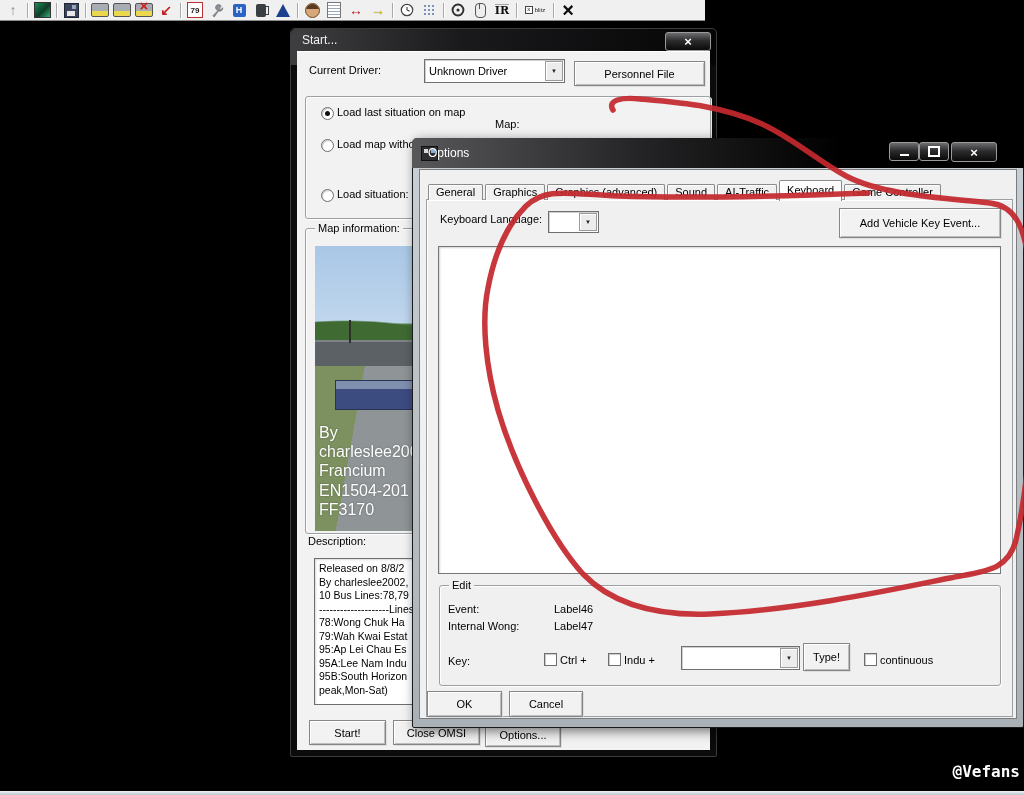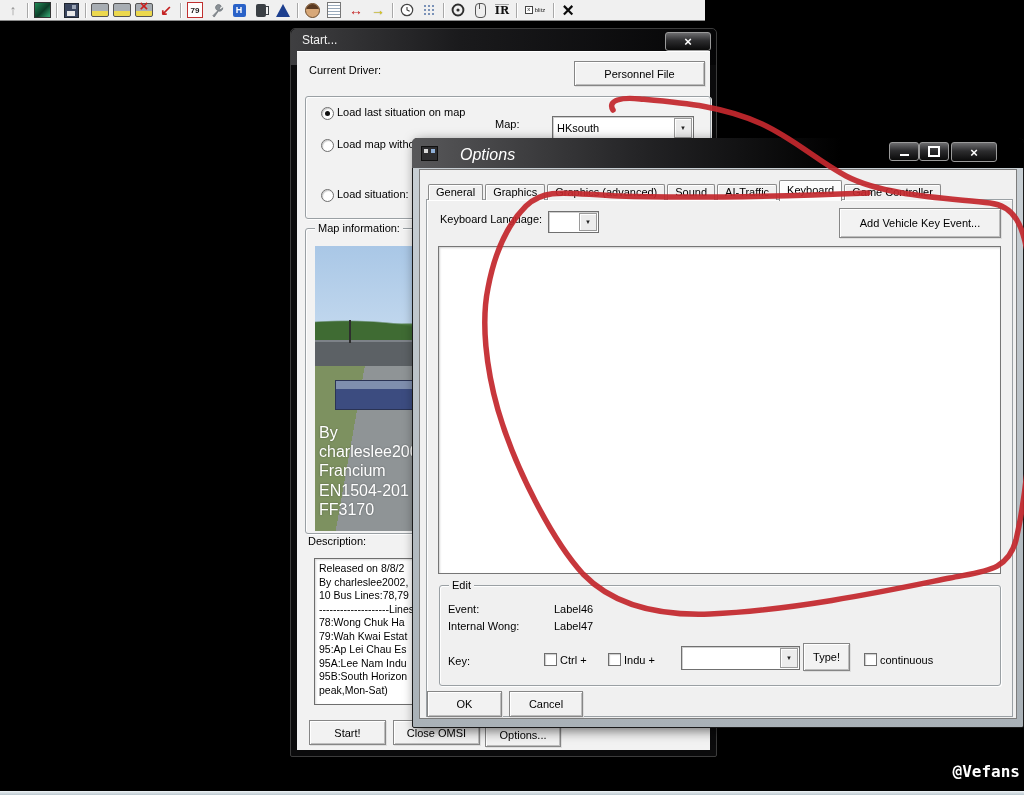--- a/index.html
+++ b/index.html
@@ -68,21 +68,21 @@
   .capbtn{position:absolute;display:flex;align-items:center;justify-content:center;
           background:linear-gradient(#6d6d6f,#2c2c2e 45%,#0a0a0a);border:1px solid #9b9b9b;
           border-radius:3px;color:#fff;}
   .start-client{position:absolute;left:6px;top:22px;width:413px;height:698px;background:#f2f2f2;
           border-top:1px solid #fff;}
   .win-opt{position:absolute;left:412px;top:138px;width:610px;height:588px;z-index:15;
            border-radius:5px 5px 2px 2px;background:linear-gradient(180deg,#c9d0d5 0%,#a9b1b7 100%);
            border:1px solid #1a1a1a;box-shadow:3px 3px 12px rgba(0,0,0,.55);}
   .win-opt .tbar{position:absolute;left:-1px;top:-1px;right:-1px;height:30px;
            background:linear-gradient(90deg,#58585a,#232325 38%,#000 70%);border-radius:5px 5px 0 0;}
-  .win-opt .ttext{position:absolute;left:48px;top:8px;color:#fff;font-size:16px;font-style:italic;}
+  .win-opt .ttext{position:absolute;left:16px;top:8px;color:#fff;font-size:12px;}
   .opt-ico{position:absolute;left:9px;top:8px;width:15px;height:13px;background:#2e2e30;border:1px solid #101010;}
   .opt-ico::before{content:"";position:absolute;left:2px;top:2px;width:4px;height:4px;background:#d9d9d9;}
   .opt-ico::after{content:"";position:absolute;right:2px;top:2px;width:4px;height:4px;background:#8fb0d8;}
   .opt-client{position:absolute;left:6px;top:30px;width:598px;height:550px;background:#f0f0f0;
            border:1px solid #7c7c7c;box-sizing:border-box;}
   .maxglyph{width:8px;height:7px;border:2px solid #fff;}
   .minglyph{width:9px;height:2px;background:#fff;margin-top:7px;}
   
   .tabs{position:absolute;left:8px;top:10px;height:20px;display:flex;align-items:flex-end;z-index:3;}
   .tab{height:15px;line-height:15px;padding:0 7px;background:#f0f0f0;border:1px solid #8a8a8a;border-bottom:none;
@@ -218,36 +218,36 @@
   <div class="win-start">
     <div class="tbar">
       <span class="ttext">Start...</span>
       <span class="capbtn" style="right:5px;top:3px;width:44px;height:17px;font-size:13px;font-weight:bold;">
           <span>×</span>
         </span>
     </div>
     <div class="start-client">
 
       <span class="lbl" style="left:12px;top:12px;">Current Driver:</span>
+      <div class="combo" style="left:127px;top:7px;width:139px;height:22px;">
+        <span class="cval">Unknown Driver</span>
+        <span class="carr">▼</span>
+      </div>
       <div class="btn" style="left:277px;top:9px;width:129px;height:23px;">
         <span>Personnel File</span>
       </div>
 
       <div class="grp" style="left:8px;top:44px;width:404px;height:121px;background:#f2f2f2;">
         <span class="radio on" style="left:15px;top:10px;"></span>
         <span class="lbl" style="left:31px;top:9px;">Load last situation on map</span>
         <span class="radio" style="left:15px;top:42px;"></span>
         <span class="lbl" style="left:31px;top:41px;">Load map witho</span>
         <span class="radio" style="left:15px;top:92px;"></span>
         <span class="lbl" style="left:31px;top:91px;">Load situation:</span>
         <span class="lbl" style="left:189px;top:21px;">Map:</span>
-        <div class="combo" style="left:246px;top:19px;width:140px;height:22px;">
-          <span class="cval">HKsouth</span>
-          <span class="carr">▼</span>
-        </div>
       </div>
 
       <div class="grp" style="left:8px;top:176px;width:404px;height:304px;">
         <span class="grp-label">Map information:</span>
         <div class="mapimg" style="left:9px;top:17px;width:282px;height:285px;">
           <div class="mi-trees"></div>
           <div class="mi-bridge"></div>
           <div class="mi-ground"></div>
           <div class="mi-pole" style="left:37%;top:2%;height:40%;"></div>
           <div class="mi-pole" style="left:12%;top:26%;height:8%;"></div>

